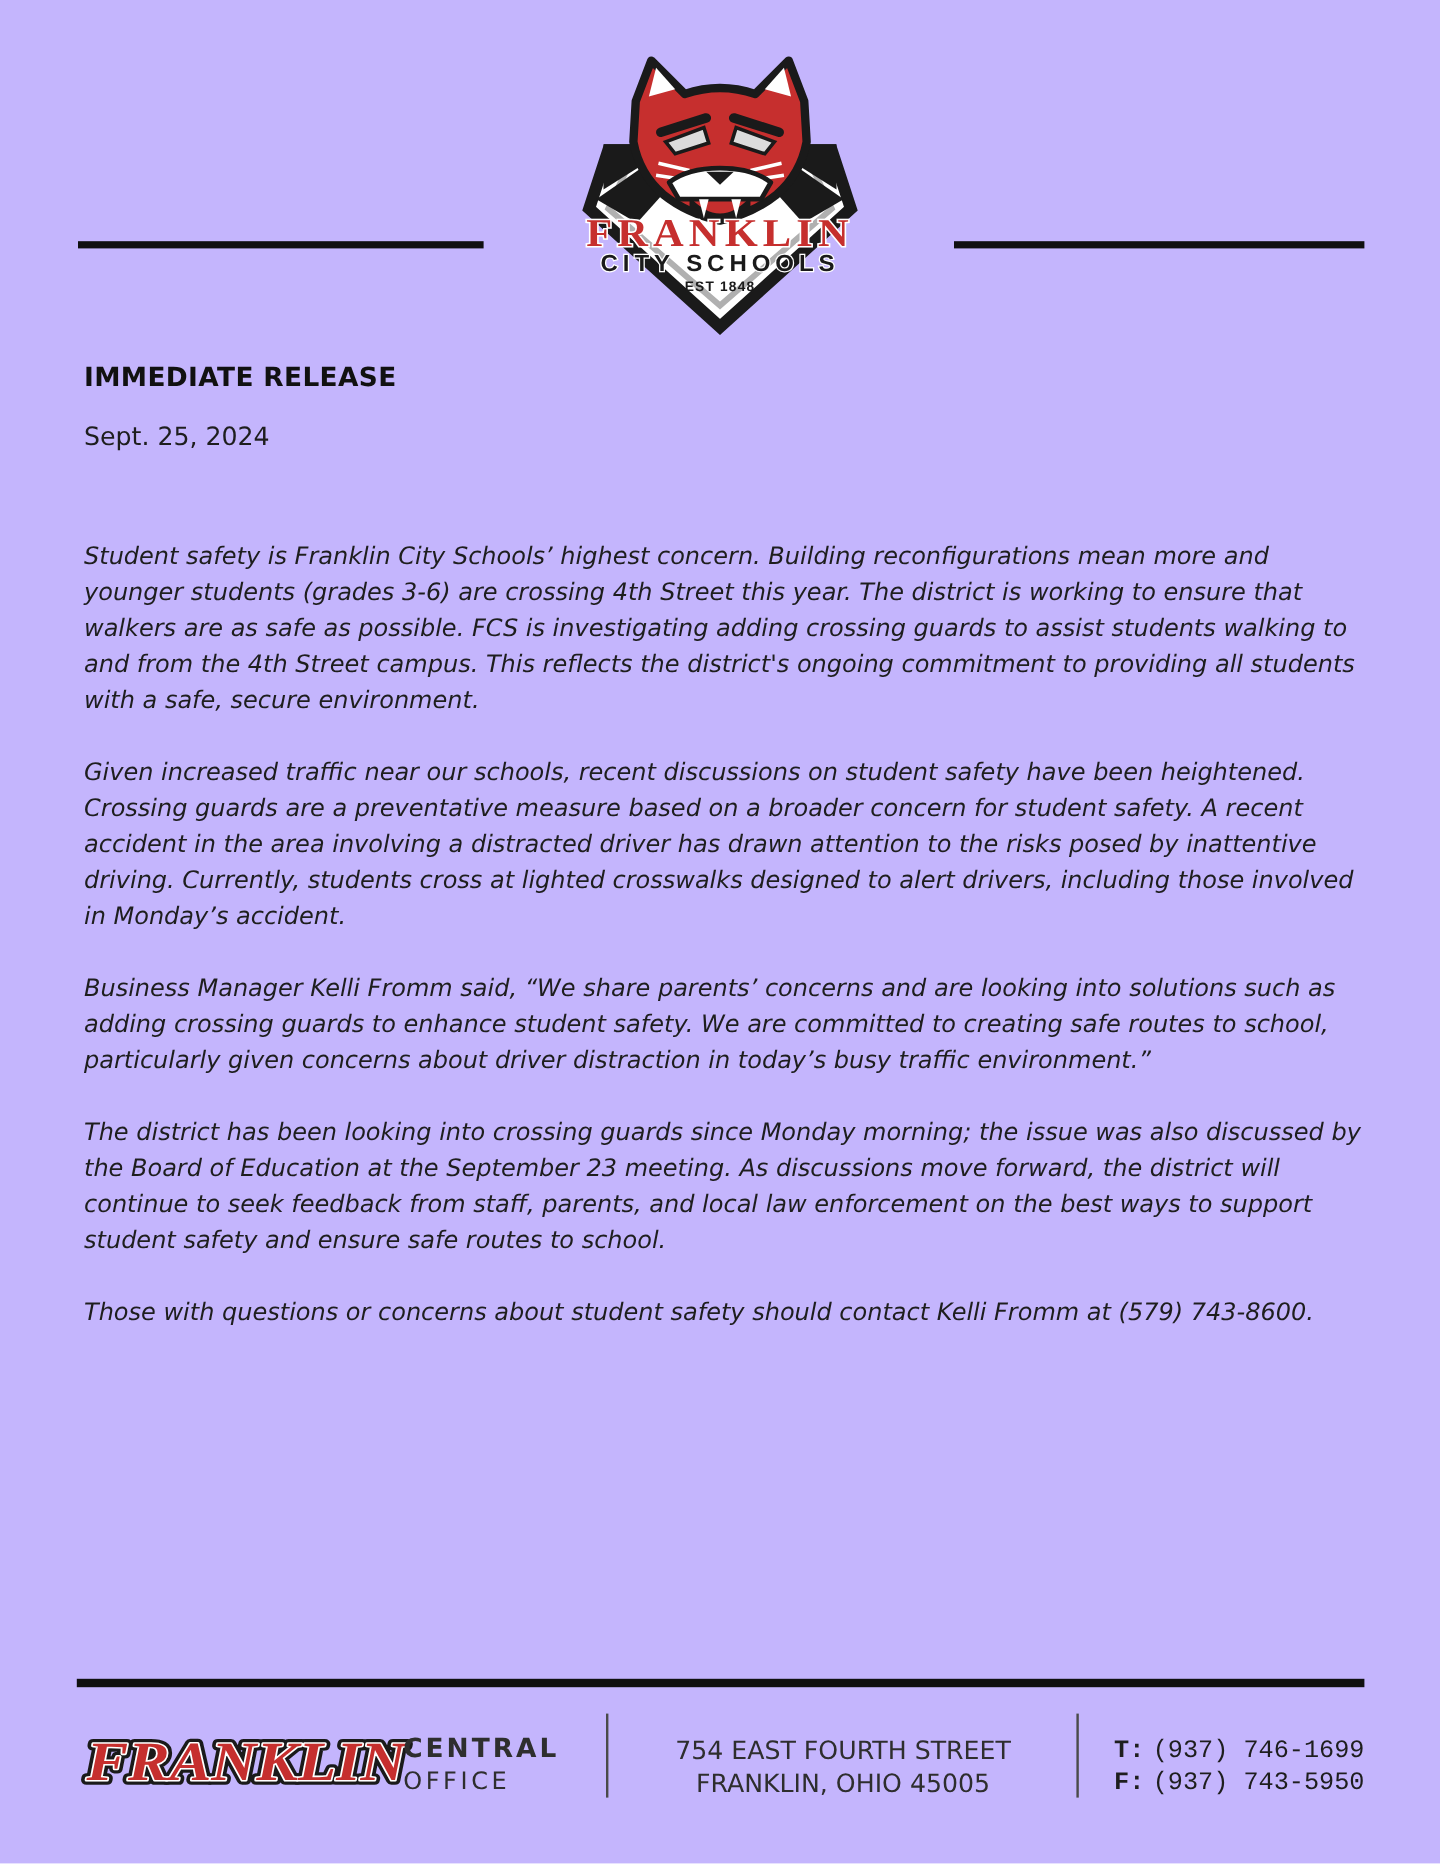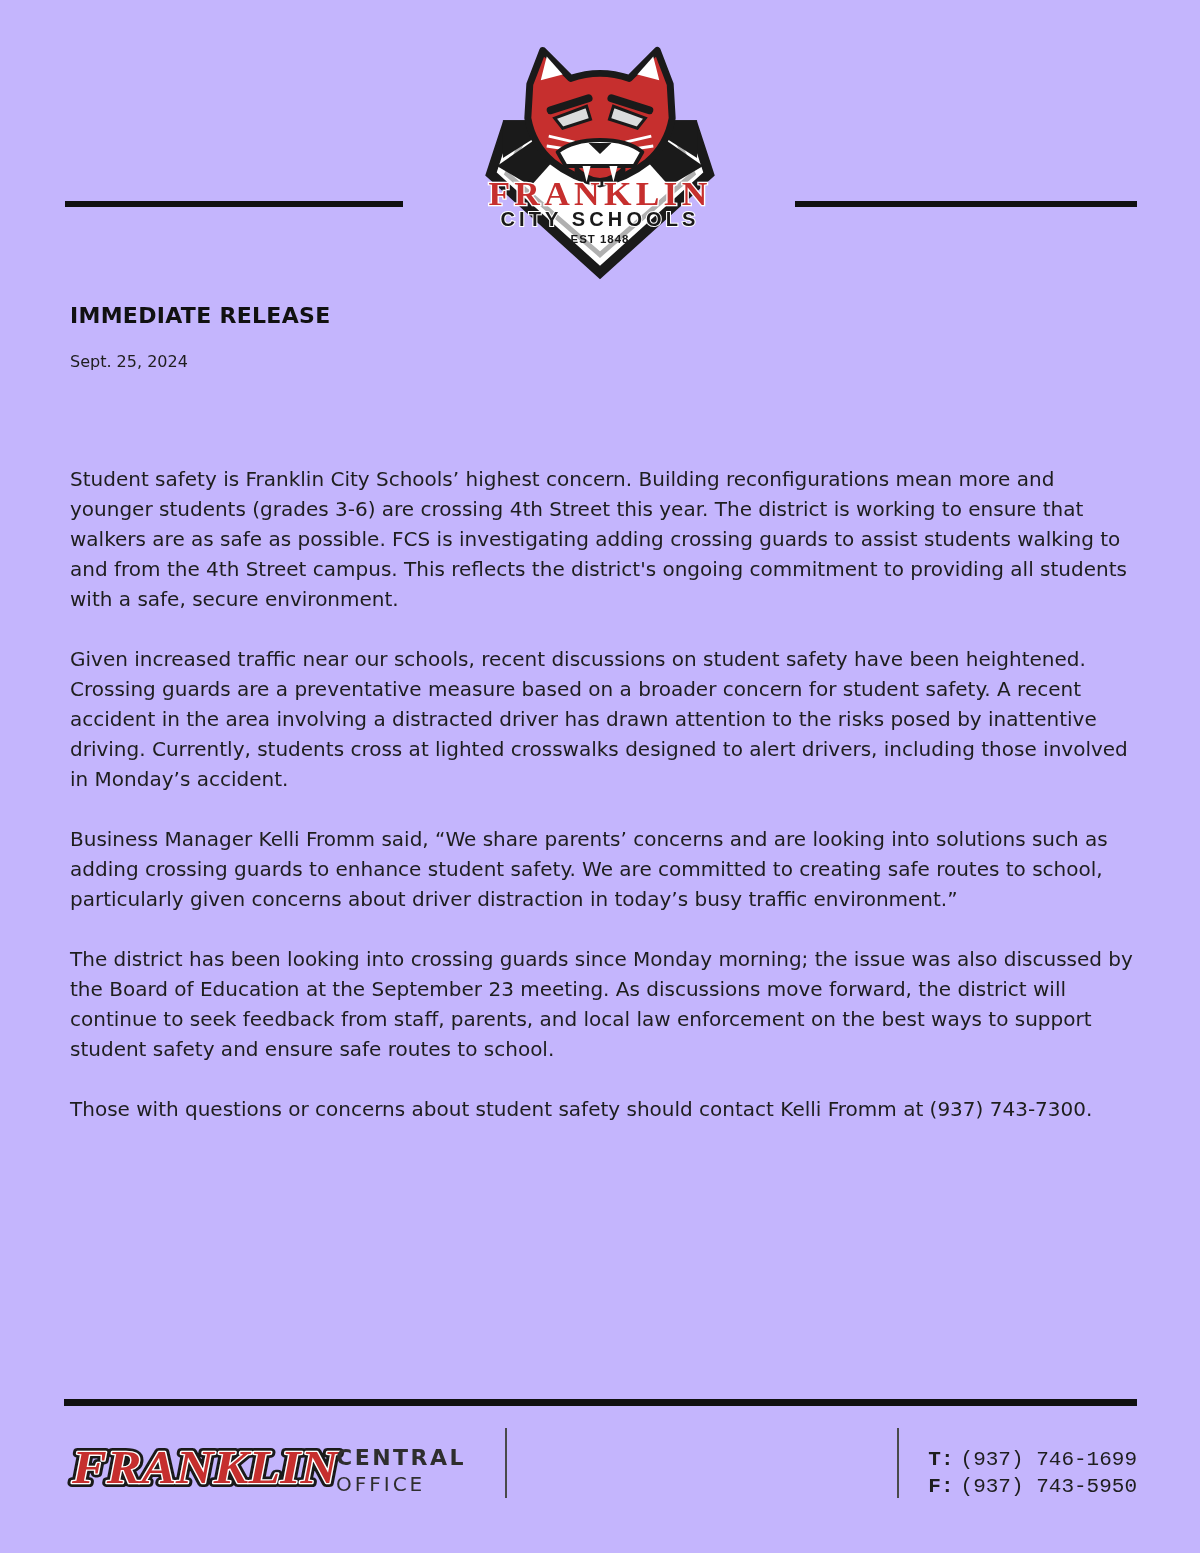--- a/index.html
+++ b/index.html
@@ -17,23 +17,23 @@
   .hrule.left{left:65px;width:338px;}
   .hrule.right{left:795px;width:342px;}
   
   .logo-wrap{position:absolute;left:483px;top:40px;width:234px;height:245px;}
   .logo-wrap svg{display:block;width:100%;height:100%;overflow:visible;}
   
   .release-heading{
     position:absolute;left:70px;top:303px;
     font-size:22px;font-weight:bold;color:#111;letter-spacing:.3px;
   }
-  .release-date{position:absolute;left:70px;top:352px;font-size:16px;}
+  .release-date{position:absolute;left:70px;top:352px;font-size:21px;}
   
-  .body-copy{position:absolute;left:70px;top:464px;width:1066px;}
+  .body-copy{position:absolute;left:70px;top:448px;width:1066px;font-style:italic;}
   .body-copy p{margin:0 0 30px 0;font-size:20px;line-height:30px;color:#1e1e1e;}
   
   .frule{position:absolute;left:64px;top:1399px;width:1073px;height:7px;background:#101010;}
   .wordmark{position:absolute;left:60px;top:1436px;width:290px;height:64px;}
   .wordmark svg{display:block;width:100%;height:100%;overflow:visible;}
   .office-block{position:absolute;left:336px;top:1444px;color:#2e2e2e;line-height:27px;}
   .office-line1{font-size:22px;font-weight:bold;letter-spacing:2.5px;}
   .office-line2{font-size:20px;font-weight:normal;letter-spacing:3px;}
   .vdiv{position:absolute;top:1428px;width:2px;height:70px;background:#4a4a4a;}
   .vdiv.d1{left:505px;}
@@ -90,39 +90,43 @@
   </div>
 
   <div class="release-heading">IMMEDIATE RELEASE</div>
   <div class="release-date">Sept. 25, 2024</div>
 
   <div class="body-copy">
     <p>Student safety is Franklin City Schools’ highest concern. Building reconfigurations mean more and younger students (grades 3-6) are crossing 4th Street this year. The district is working to ensure that walkers are as safe as possible. FCS is investigating adding crossing guards to assist students walking to and from the 4th Street campus. This reflects the district's ongoing commitment to providing all students with a safe, secure environment.</p>
     <p>Given increased traffic near our schools, recent discussions on student safety have been heightened. Crossing guards are a preventative measure based on a broader concern for student safety. A recent accident in the area involving a distracted driver has drawn attention to the risks posed by inattentive driving. Currently, students cross at lighted crosswalks designed to alert drivers, including those involved in Monday’s accident.</p>
     <p>Business Manager Kelli Fromm said, “We share parents’ concerns and are looking into solutions such as adding crossing guards to enhance student safety. We are committed to creating safe routes to school, particularly given concerns about driver distraction in today’s busy traffic environment.”</p>
     <p>The district has been looking into crossing guards since Monday morning; the issue was also discussed by the Board of Education at the September 23 meeting. As discussions move forward, the district will continue to seek feedback from staff, parents, and local law enforcement on the best ways to support student safety and ensure safe routes to school.</p>
-    <p>Those with questions or concerns about student safety should contact Kelli Fromm at (937) 743-7300.</p>
+    <p>Those with questions or concerns about student safety should contact Kelli Fromm at (579) 743-8600.</p>
   </div>
 
   <div class="frule"></div>
 
   <div class="wordmark">
     <svg viewBox="0 0 290 64">
       <text x="145" y="47" text-anchor="middle" textLength="266" lengthAdjust="spacingAndGlyphs" font-family="Liberation Serif, DejaVu Serif, serif" font-weight="bold" font-style="italic" font-size="46" fill="#1a1a1a" stroke="#1a1a1a" stroke-width="8" paint-order="stroke" stroke-linejoin="round">FRANKLIN</text>
       <text x="145" y="47" text-anchor="middle" textLength="266" lengthAdjust="spacingAndGlyphs" font-family="Liberation Serif, DejaVu Serif, serif" font-weight="bold" font-style="italic" font-size="46" fill="#c62f2e" stroke="#ffffff" stroke-width="2.6" paint-order="stroke" stroke-linejoin="round">FRANKLIN</text>
     </svg>
   </div>
 
   <div class="office-block">
     <div class="office-line1">CENTRAL</div>
     <div class="office-line2">OFFICE</div>
   </div>
 
   <div class="vdiv d1"></div>
   <div class="vdiv d2"></div>
 
+  <div class="address-block">
+    <div>754 EAST FOURTH STREET</div>
+    <div>FRANKLIN, OHIO 45005</div>
+  </div>
 
   <div class="contact-block">
     <div><span class="lbl">T:</span><span>(937) 746-1699</span></div>
     <div><span class="lbl">F:</span><span>(937) 743-5950</span></div>
   </div>
 
 </div>
 
 </body></html>

